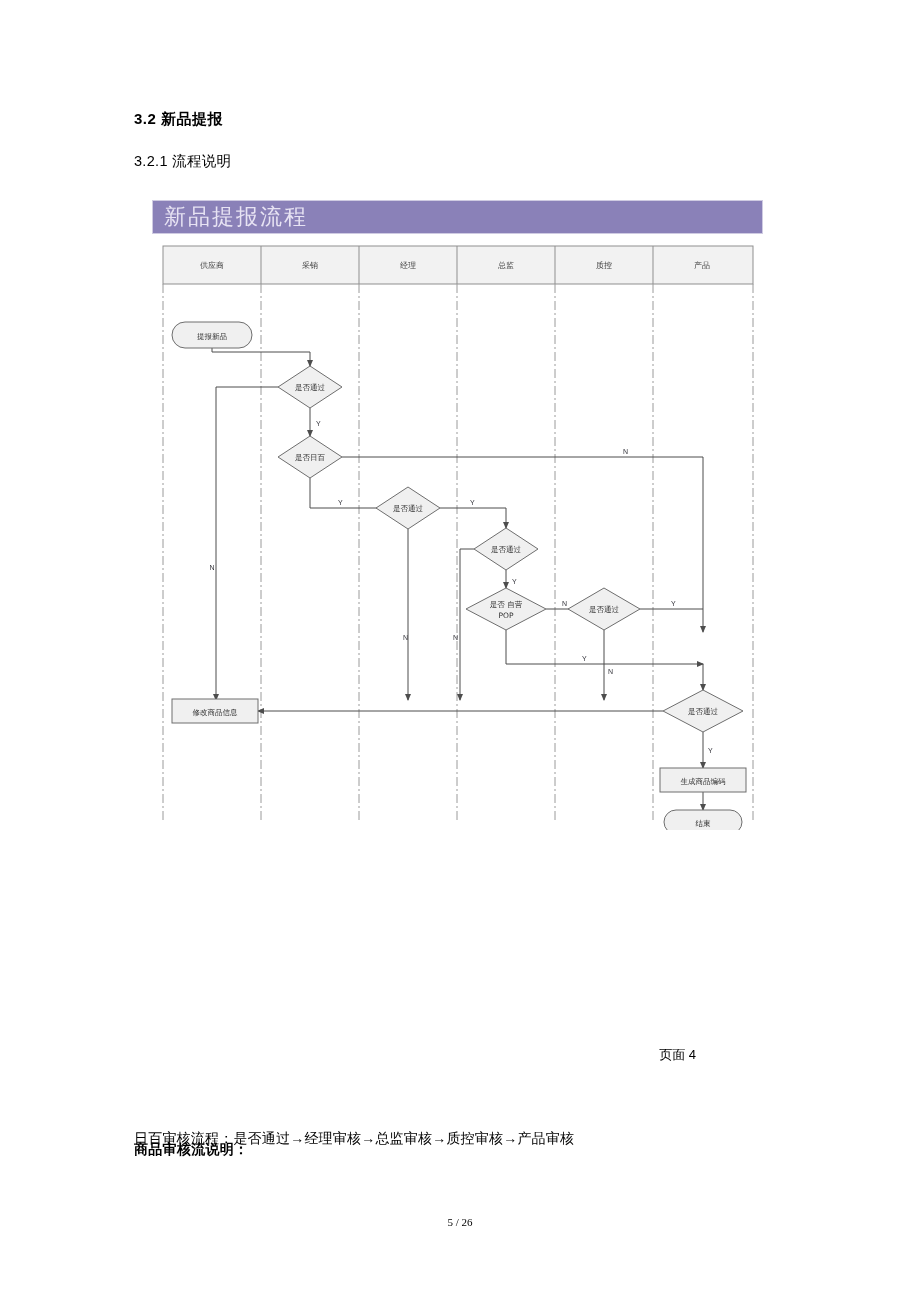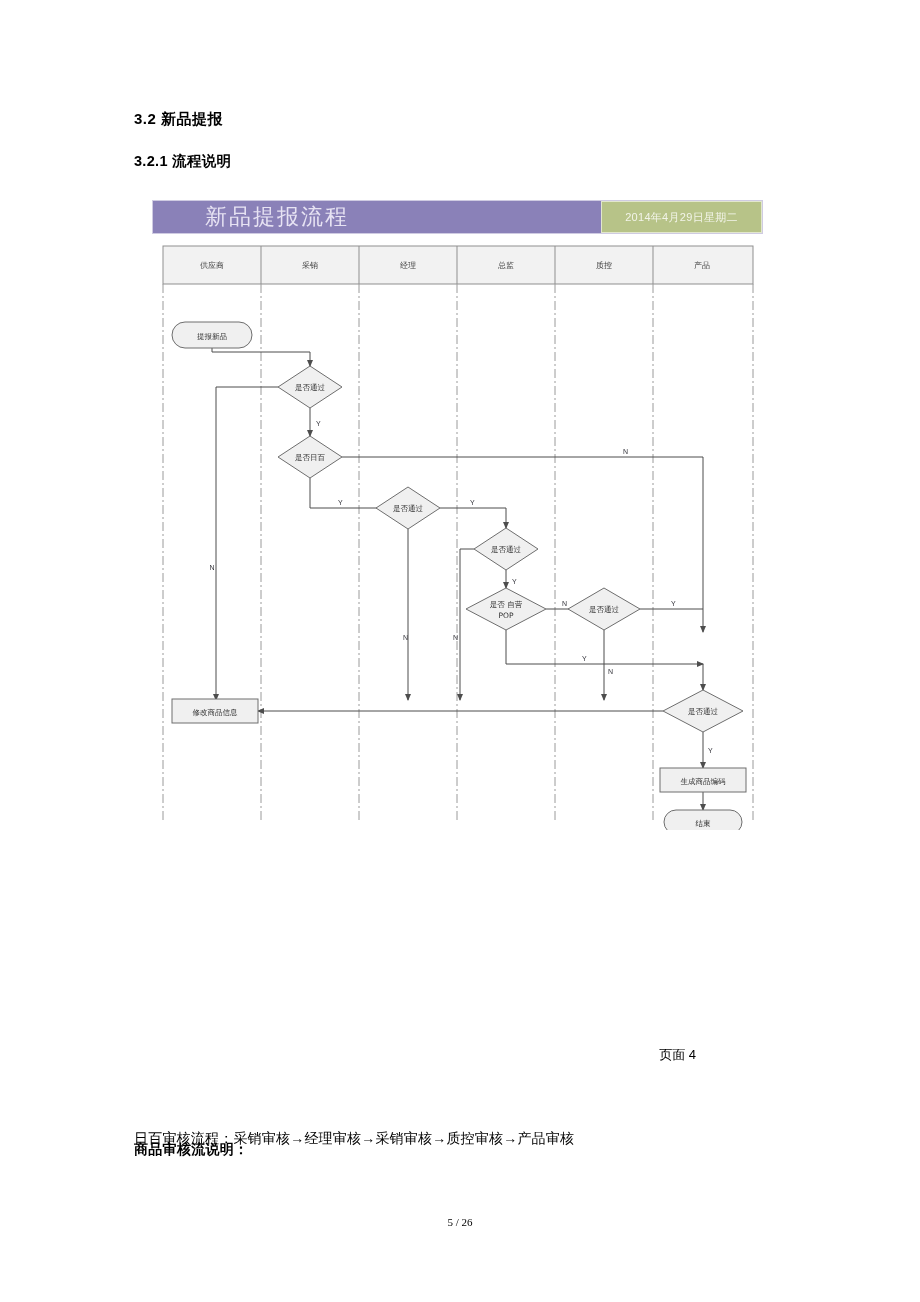--- a/index.html
+++ b/index.html
@@ -30,21 +30,21 @@
     font-size: 15px;
     font-weight: bold;
     letter-spacing: 0.5px;
     white-space: nowrap;
   }
   .heading-2 {
     position: absolute;
     left: 134px;
     top: 152px;
     font-size: 14.5px;
-    font-weight: bold;
+    font-weight: normal;
     letter-spacing: 0.3px;
     white-space: nowrap;
   }
 
   
   .diagram {
     position: absolute;
     left: 150px;
     top: 196px;
     width: 620px;
@@ -54,21 +54,20 @@
     position: absolute;
     left: 2px;
     top: 4px;
     width: 611px;
     height: 34px;
     background: #8a81b8;
     border: 1px solid #cfcbe2;
     box-sizing: border-box;
     display: flex;
     align-items: stretch;
-    padding-left: 41px;
   }
   .title-bar-text {
     flex: 1;
     display: flex;
     align-items: center;
     padding-left: 11px;
     color: #e7e3f3;
     font-size: 22px;
     font-weight: normal;
     letter-spacing: 2px;
@@ -150,21 +149,20 @@
 
 <div class="page">
 
   <div class="heading-1">3.2 新品提报</div>
   <div class="heading-2">3.2.1 流程说明</div>
 
   <div class="diagram">
 
     <div class="title-bar">
       <div class="title-bar-text">新品提报流程</div>
-      <div class="title-bar-date">2014年4月29日星期二</div>
     </div>
 
     <svg class="chart-svg" width="620" height="590" viewBox="0 0 620 590">
       <defs>
         <marker id="arrow" markerWidth="7" markerHeight="7" refX="6" refY="3" orient="auto" markerUnits="userSpaceOnUse">
           <path d="M0,0 L7,3 L0,6 z" fill="#4d4d4d"></path>
         </marker>
       </defs>
 
       <g>
@@ -299,16 +297,16 @@
 
       <g>
         <rect x="514" y="570" width="78" height="24" rx="12" ry="12" fill="#f0f0f0" stroke="#6e6e6e" stroke-width="1"></rect>
         <text class="node-label" x="553" y="586" text-anchor="middle">结束</text>
       </g>
     </svg>
   </div>
 
   <div class="page-label">页面 4</div>
   <div class="section-bold">商品审核流说明：</div>
-  <div class="section-line">日百审核流程：采销审核→经理审核→采销审核→质控审核→产品审核</div>
+  <div class="section-line">日百审核流程：是否通过→经理审核→总监审核→质控审核→产品审核</div>
   <div class="page-number">5  / 26</div>
 
 </div>
 
 </body></html>

